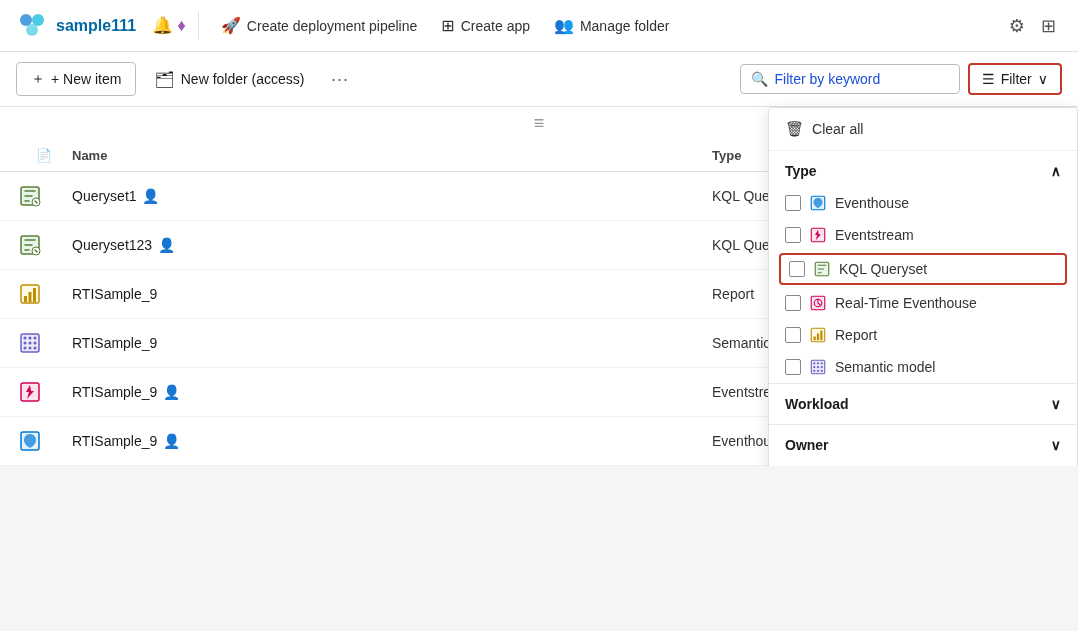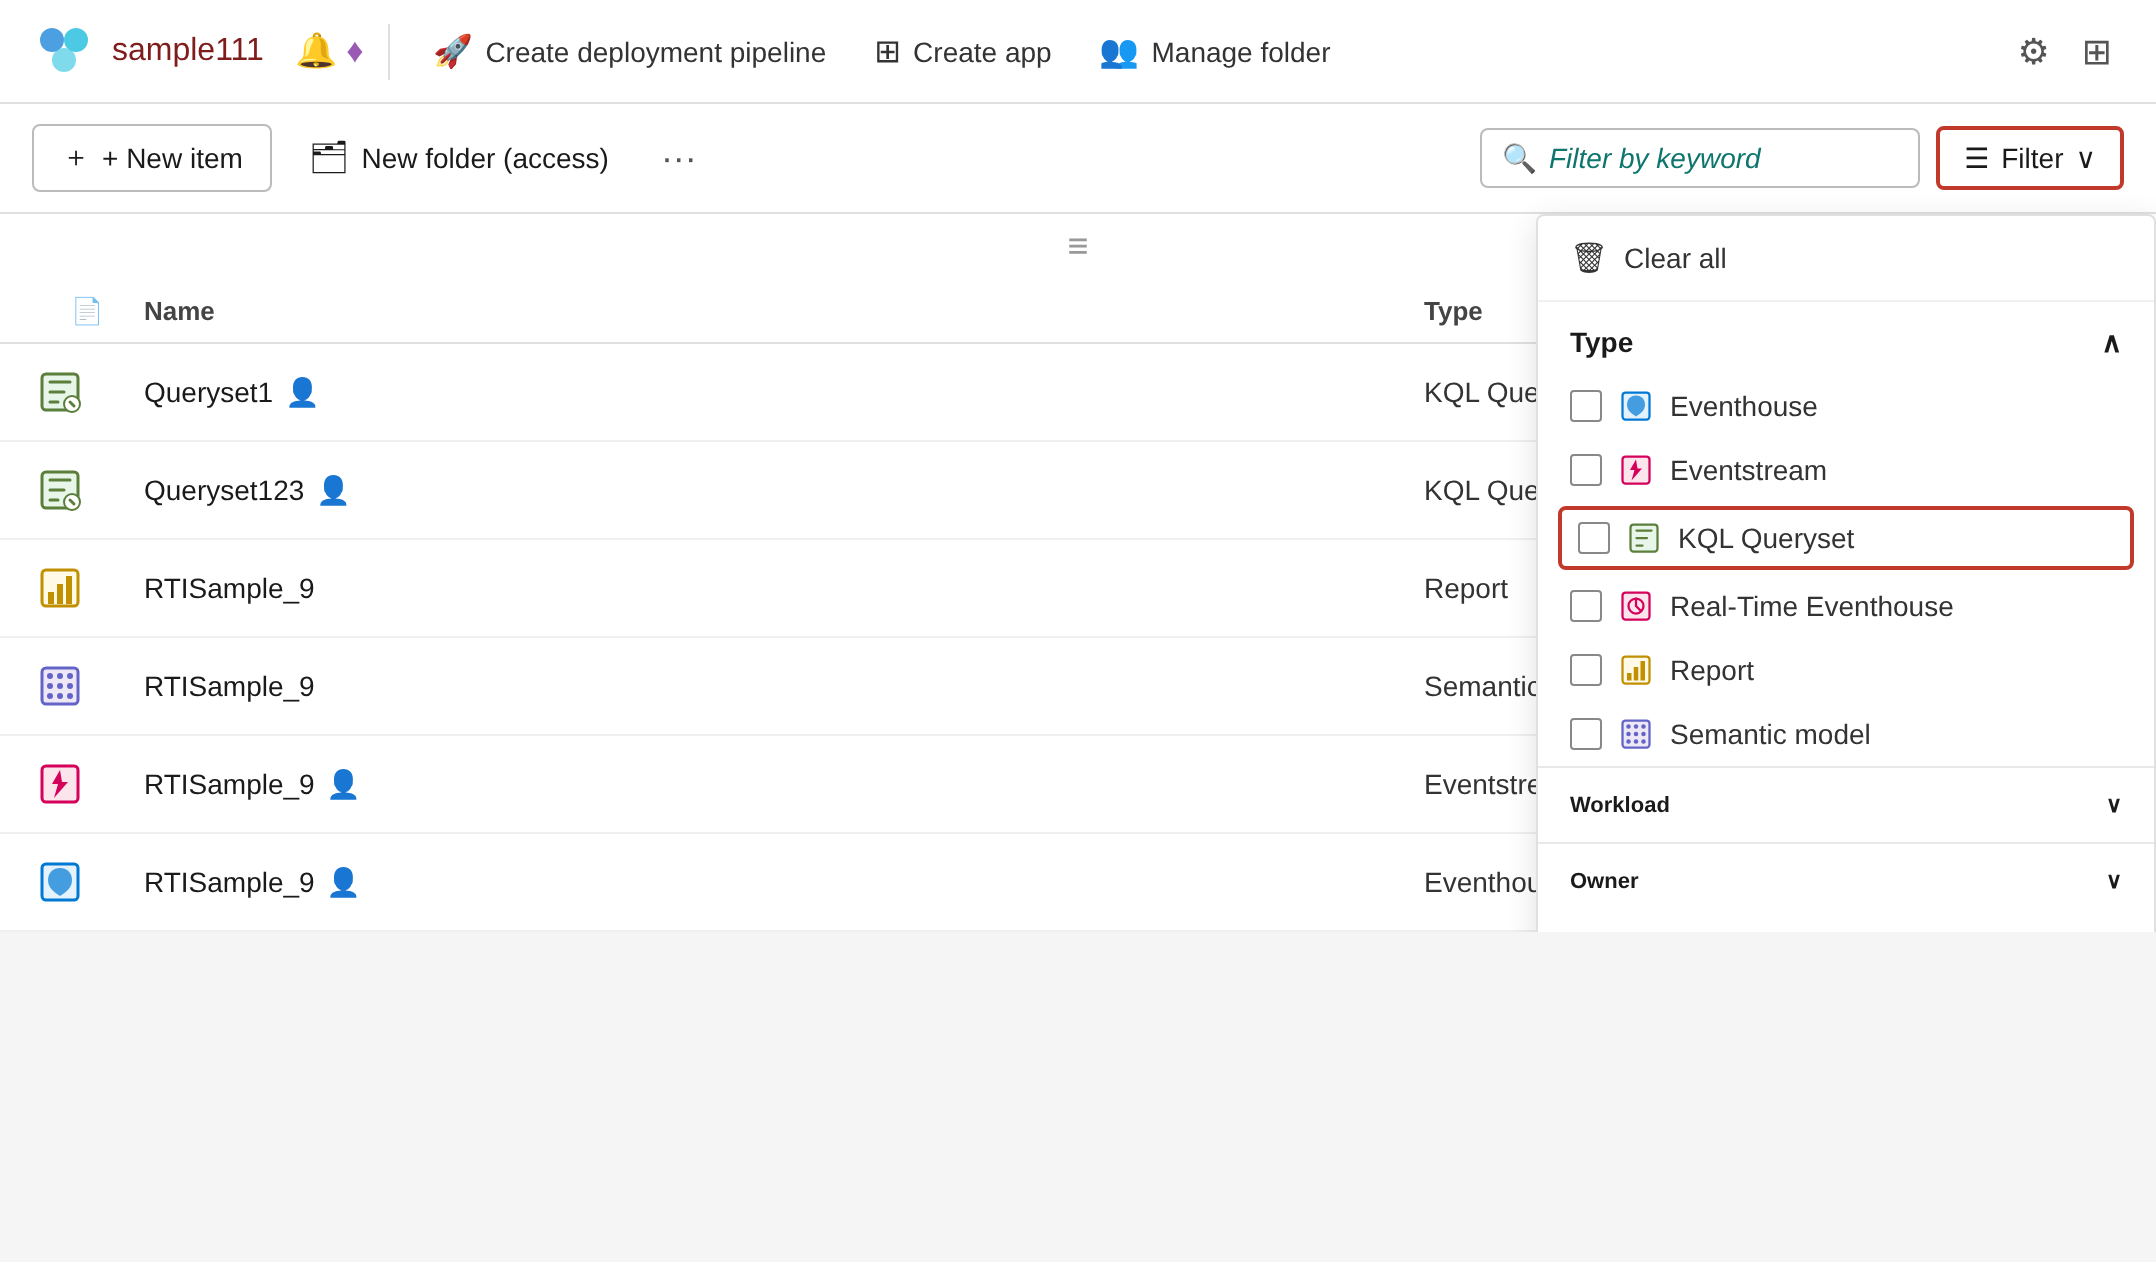--- a/index.html
+++ b/index.html
@@ -6,21 +6,21 @@
     body { font-family: 'Segoe UI', Arial, sans-serif; font-size: 14px; background: #f5f5f5; color: #1a1a1a; }
 
     
     .top-nav {
       display: flex; align-items: center; height: 52px;
       background: #fff; border-bottom: 1px solid #e0e0e0;
       padding: 0 16px; gap: 4px;
     }
     .nav-brand { display: flex; align-items: center; gap: 8px; margin-right: 12px; }
     .nav-brand-icon { width: 32px; height: 32px; }
-    .nav-brand-name { font-size: 16px; font-weight: 400; color: #7f1d1d; }
+    .nav-brand-name { font-size: 16px; font-weight: 700; color: #0369a1; }
     .nav-icons { display: flex; align-items: center; gap: 4px; }
     .nav-icons span { font-size: 18px; cursor: pointer; color: #555; }
     .nav-divider { width: 1px; height: 28px; background: #e0e0e0; margin: 0 8px; }
     .nav-action { display: flex; align-items: center; gap: 6px; padding: 6px 10px; border-radius: 4px; cursor: pointer; color: #333; font-size: 14px; }
     .nav-action-icon { font-size: 16px; }
     .nav-spacer { flex: 1; }
     .nav-right { display: flex; align-items: center; gap: 4px; }
     .nav-right .gear-btn { font-size: 18px; padding: 6px; cursor: pointer; color: #555; }
 
     
@@ -76,21 +76,21 @@
       width: 310px; background: #fff;
       border: 1px solid #e0e0e0; border-radius: 4px;
       box-shadow: 0 4px 16px rgba(0,0,0,0.12);
       z-index: 100; min-height: 440px;
     }
     .fp-clear-all { display: flex; align-items: center; gap: 8px; padding: 12px 16px; border-bottom: 1px solid #f0f0f0; cursor: pointer; font-size: 14px; color: #333; }
     .fp-section-header { display: flex; align-items: center; justify-content: space-between; padding: 12px 16px 8px; font-size: 14px; font-weight: 600; color: #1a1a1a; cursor: pointer; }
     .fp-item { display: flex; align-items: center; gap: 8px; padding: 7px 16px; font-size: 14px; color: #333; cursor: pointer; }
     .fp-item-highlighted { border: 2px solid #c0392b; border-radius: 4px; margin: 2px 10px; padding: 5px 8px; }
     .fp-checkbox { width: 16px; height: 16px; border: 1px solid #888; border-radius: 2px; flex-shrink: 0; background: #fff; }
-    .fp-section-row { display: flex; align-items: center; justify-content: space-between; padding: 12px 16px; font-size: 11px; font-weight: 600; color: #1a1a1a; cursor: pointer; border-top: 1px solid #e8e8e8; }
+    .fp-section-row { display: flex; align-items: center; justify-content: space-between; padding: 12px 16px; font-size: 14px; font-weight: 600; color: #1a1a1a; cursor: pointer; border-top: 1px solid #e8e8e8; }
 
     
     .icon-queryset { color: #5b7e3a; }
     .icon-report { color: #c09000; }
     .icon-semantic { color: #6464c8; }
     .icon-eventstream { color: #d4005a; }
     .icon-eventhouse { color: #0078d4; }
 
     
     .col-icon-header { display: flex; align-items: center; justify-content: center; }
@@ -148,21 +148,21 @@
   </button>
 
   <button class="btn-more">
     <span>···</span>
   </button>
 
   <div class="toolbar-spacer"></div>
 
   <div class="search-box">
     <span>🔍</span>
-    <span style="color:#0f766e;font-style:italic;">Filter by keyword</span>
+    <span style="color:#1d4ed8;">Filter by keyword</span>
   </div>
 
   <button class="filter-btn">
     <span>☰</span>
     <span>Filter</span>
     <span>∨</span>
   </button>
 </div>
 
 <div class="main">

